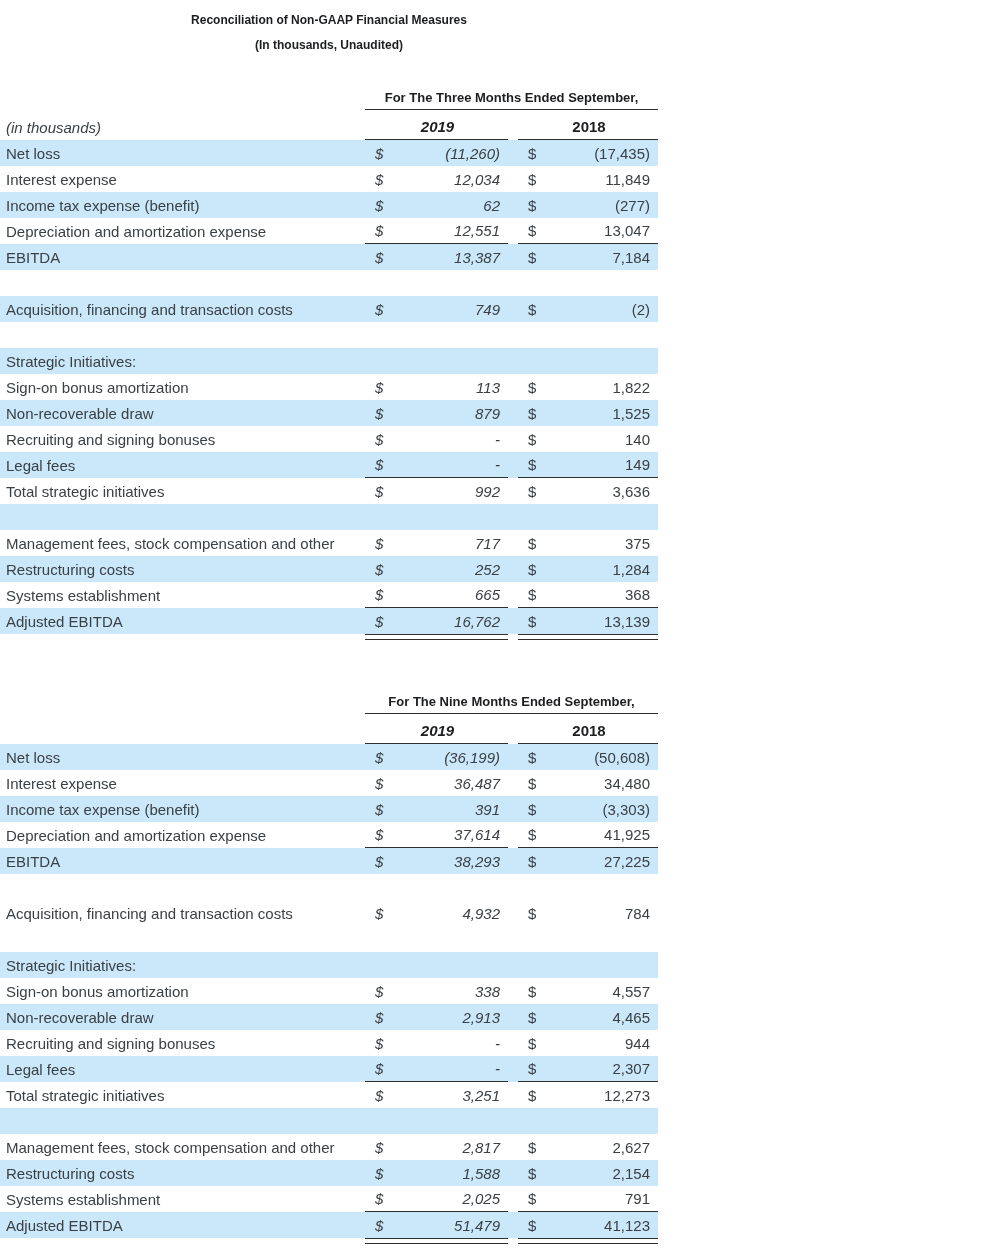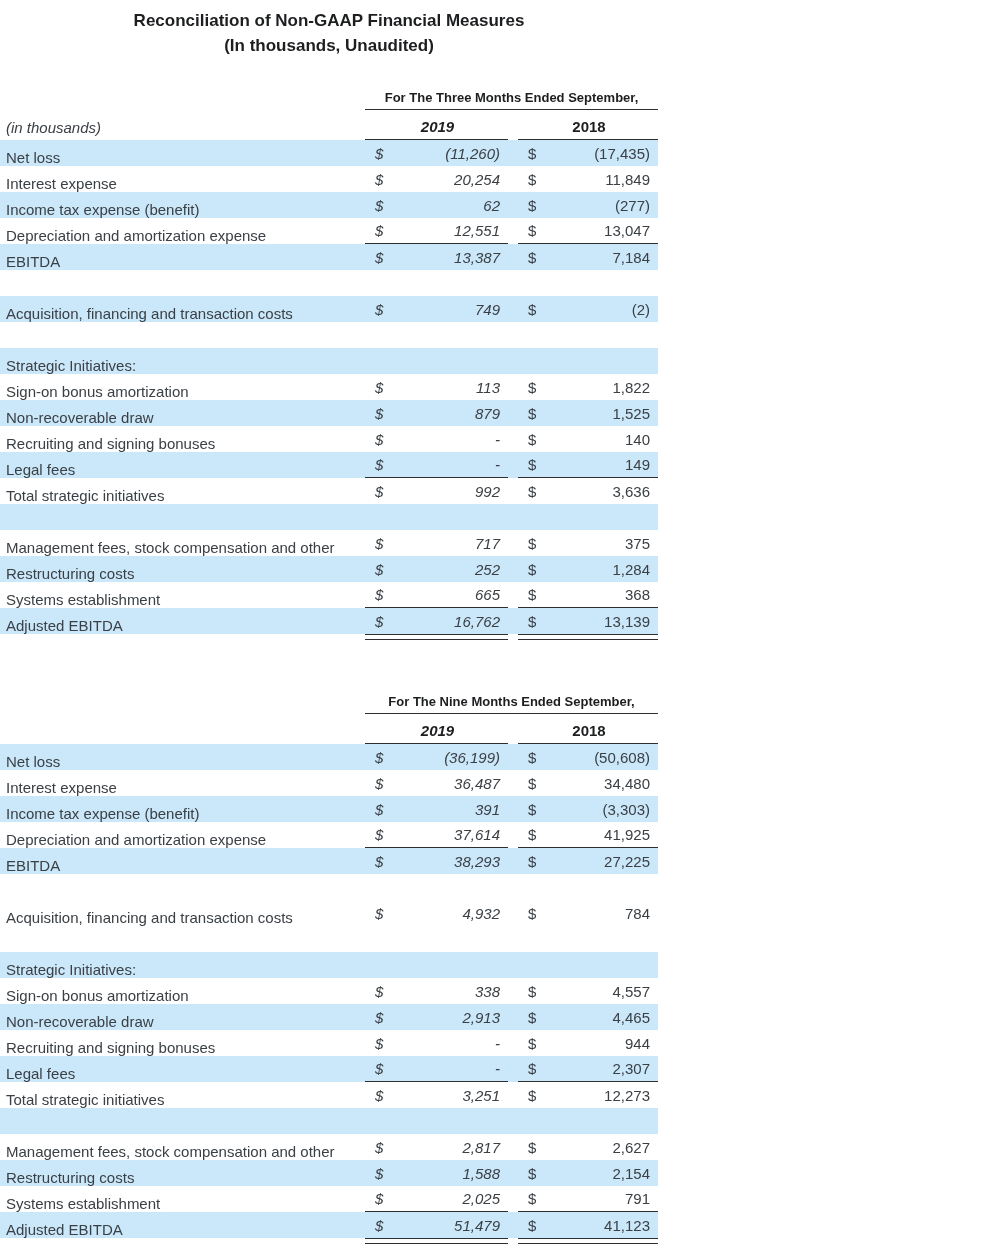--- a/index.html
+++ b/index.html
@@ -10,25 +10,25 @@
   }
   *{box-sizing:border-box;}
   body{
     margin:0;
     background:#ffffff;
     font-family:"Liberation Sans","DejaVu Sans",sans-serif;
     color:var(--txt);
   }
   .page{width:996px;height:1248px;padding-top:8px;background:#fff;overflow:hidden;}
   .content{width:658px;}
-  .doc-title{width:658px;text-align:center;font-weight:bold;font-size:17px;line-height:25px;color:var(--bold-txt);}
+  .doc-title{width:658px;text-align:center;font-weight:bold;font-size:12px;line-height:25px;color:var(--bold-txt);}
   .spacer-title{height:26px;}
   .spacer-between{height:48px;}
 
-  .row{display:flex;height:26px;align-items:flex-end;font-size:15px;background:#fff;}
+  .row{display:flex;height:26px;align-items:center;font-size:15px;background:#fff;}
   .bg-blue{background:var(--hl);}
   .bg-white{background:#fff;}
   .lbl{flex:1 1 auto;min-width:0;padding-left:6px;white-space:nowrap;}
   .c1,.c2{flex:0 0 auto;align-self:stretch;display:flex;align-items:center;justify-content:space-between;padding:0 8px 0 10px;}
   .c1{width:143px;font-style:italic;}
   .c2{width:140px;}
   .gapcol{flex:0 0 10px;align-self:stretch;}
   .rule{border-bottom:1.5px solid var(--rule);}
   .num{text-align:right;}
 
@@ -79,21 +79,21 @@
             <div class="gapcol"></div>
             <div class="c2">
               <span>$</span>
               <span class="num">(17,435)</span>
             </div>
           </div>
           <div class="row bg-white">
             <div class="lbl">Interest expense</div>
             <div class="c1">
               <span>$</span>
-              <span class="num">20,254</span>
+              <span class="num">12,034</span>
             </div>
             <div class="gapcol"></div>
             <div class="c2">
               <span>$</span>
               <span class="num">11,849</span>
             </div>
           </div>
           <div class="row bg-blue">
             <div class="lbl">Income tax expense (benefit)</div>
             <div class="c1">

